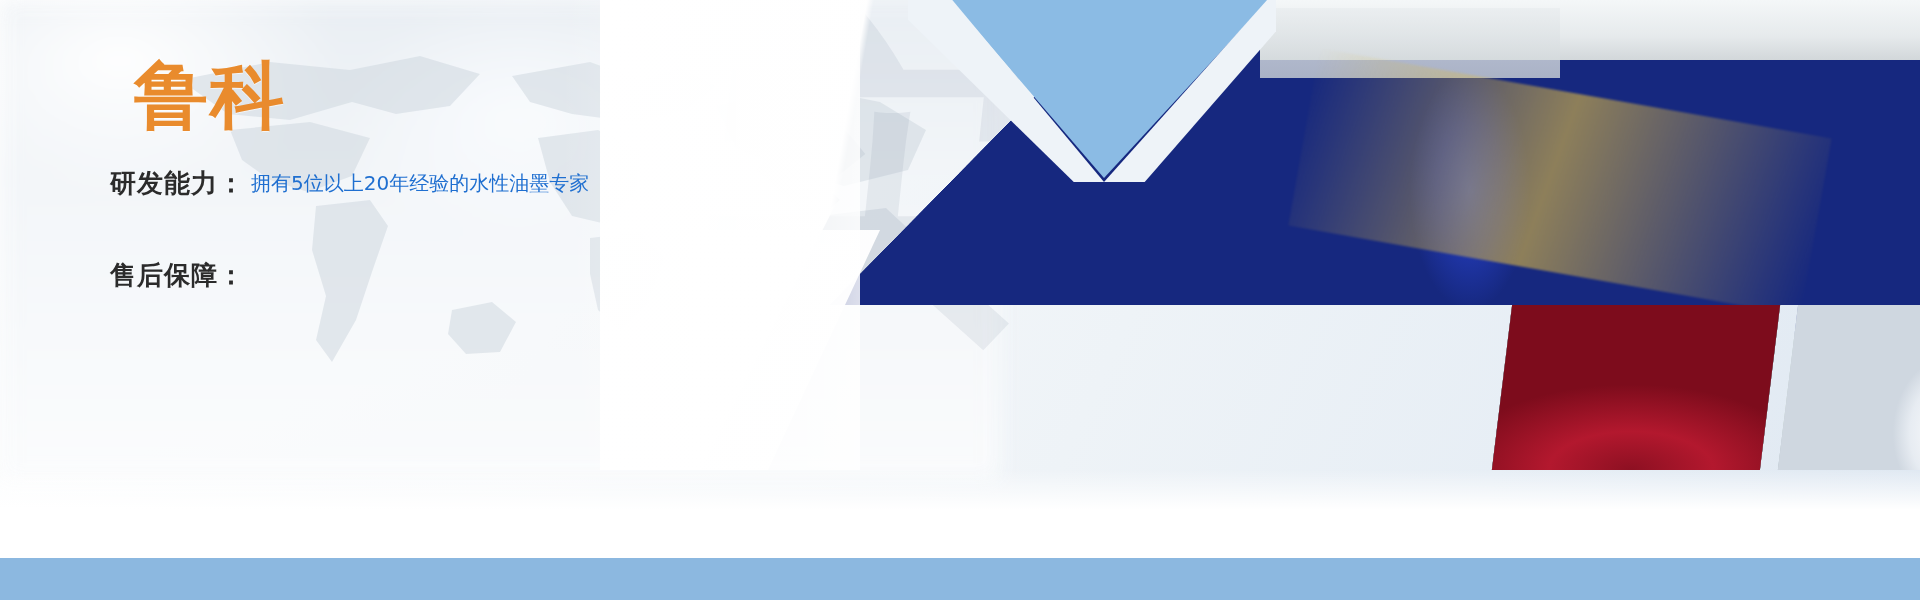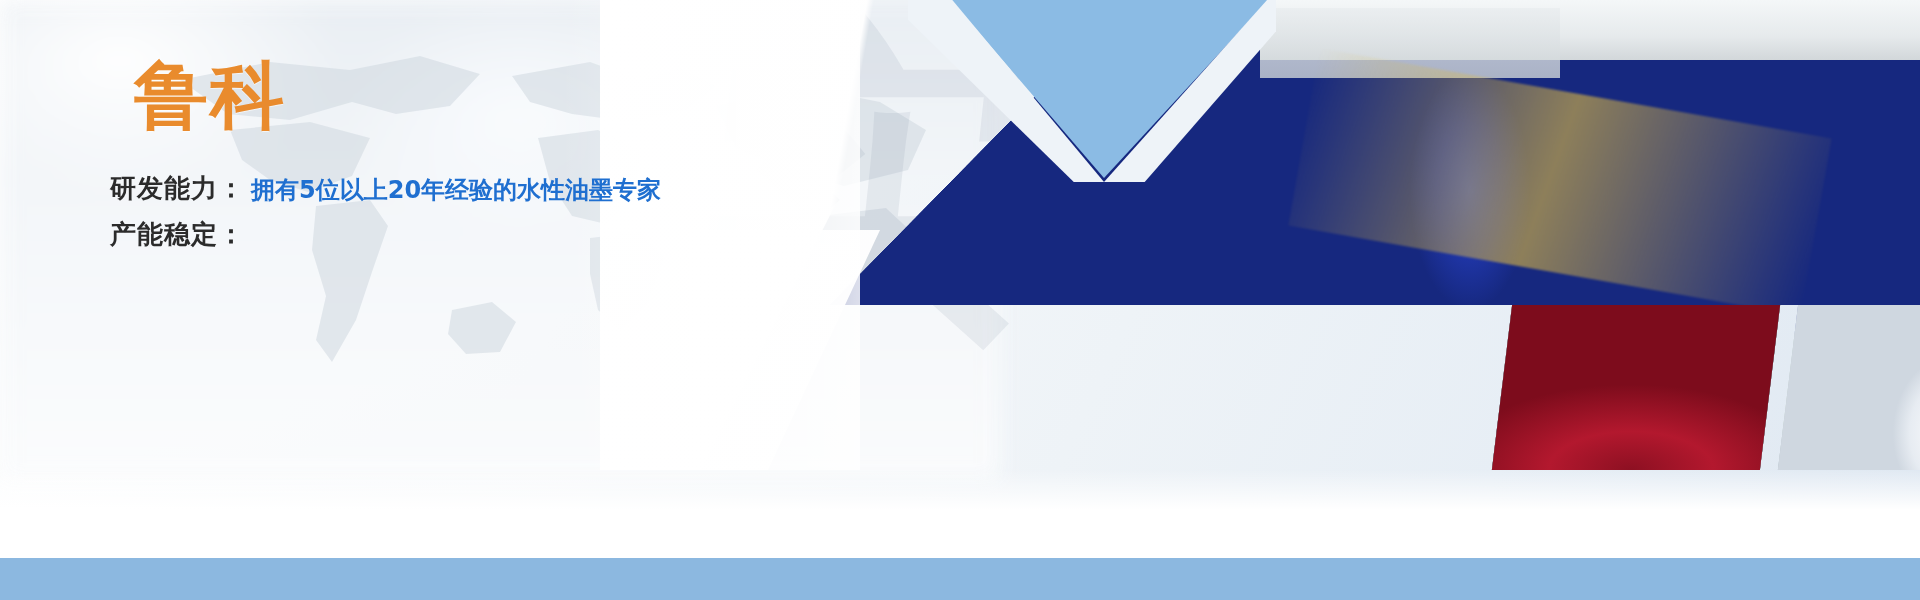--- a/index.html
+++ b/index.html
@@ -157,31 +157,31 @@
     font-size:74px; line-height:1;
     font-weight:700; letter-spacing:2px;
     color:#e98b2d;
     font-family:"DejaVu Sans","Liberation Sans",sans-serif;
     text-shadow:0 1px 0 rgba(255,255,255,.6);
   }
   .rows{
     position:absolute; left:110px; top:160px;
   }
   .row{
-    display:flex; align-items:flex-end;
+    display:flex; align-items:center;
     height:46px;
     white-space:nowrap;
   }
   .row .label{
     font-size:26px; font-weight:700; color:#2b2b2b;
     font-family:"DejaVu Sans","Liberation Sans",sans-serif;
     letter-spacing:1px;
   }
   .row .value{
-    font-size:24px; font-weight:700; color:#1f6fd0;
+    font-size:20px; font-weight:400; color:#1f6fd0;
     font-family:"DejaVu Sans","Liberation Sans",sans-serif;
     letter-spacing:0px;
     margin-left:6px;
   }
 
   
   .bottom-bar{
     position:absolute; left:0; bottom:0; width:1920px; height:42px;
     background:#8cb8e0;
   }
@@ -247,23 +247,23 @@
 
   <div class="content">
     <div class="logo">鲁科</div>
 
     <div class="rows">
       <div class="row">
         <span class="label">研发能力：</span>
         <span class="value">拥有5位以上20年经验的水性油墨专家</span>
       </div>
       <div class="row">
-        <span class="label">产能稳定：</span>
       </div>
       <div class="row">
+        <span class="label">售后保障：</span>
       </div>
     </div>
   </div>
 
   <div class="bottom-white"></div>
   <div class="bottom-bar"></div>
 
 </div>
 
 </body></html>

